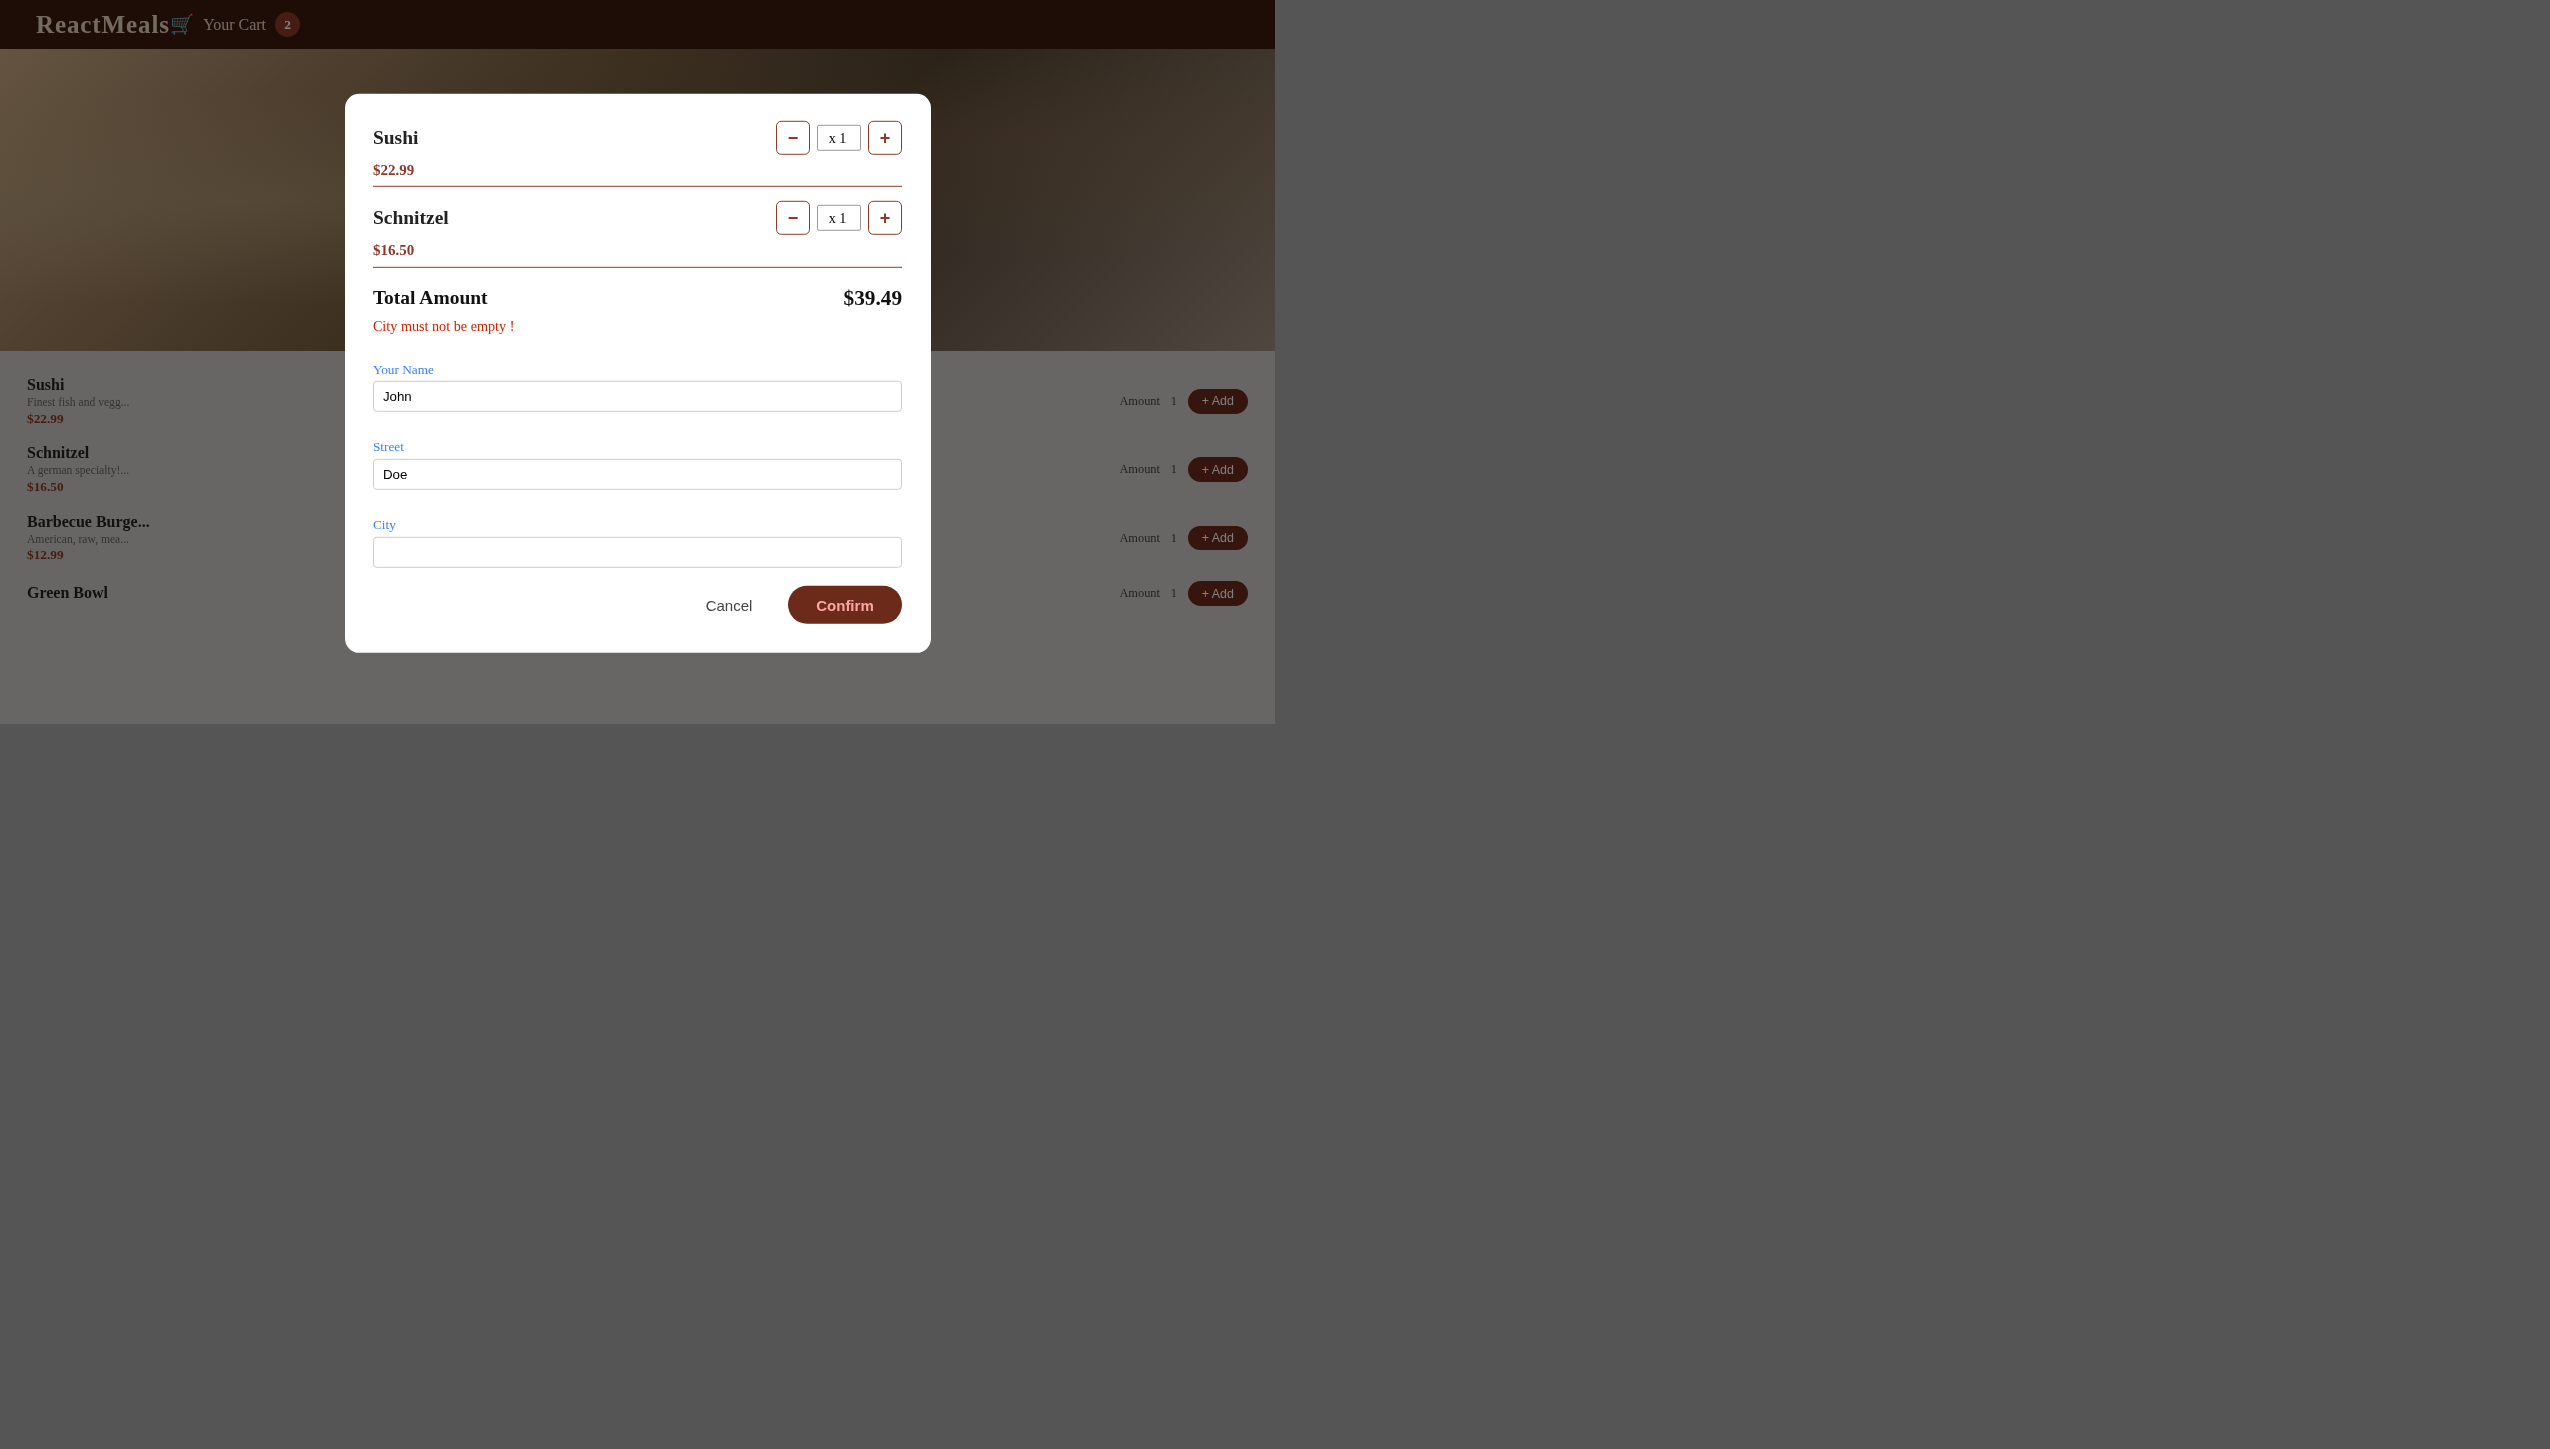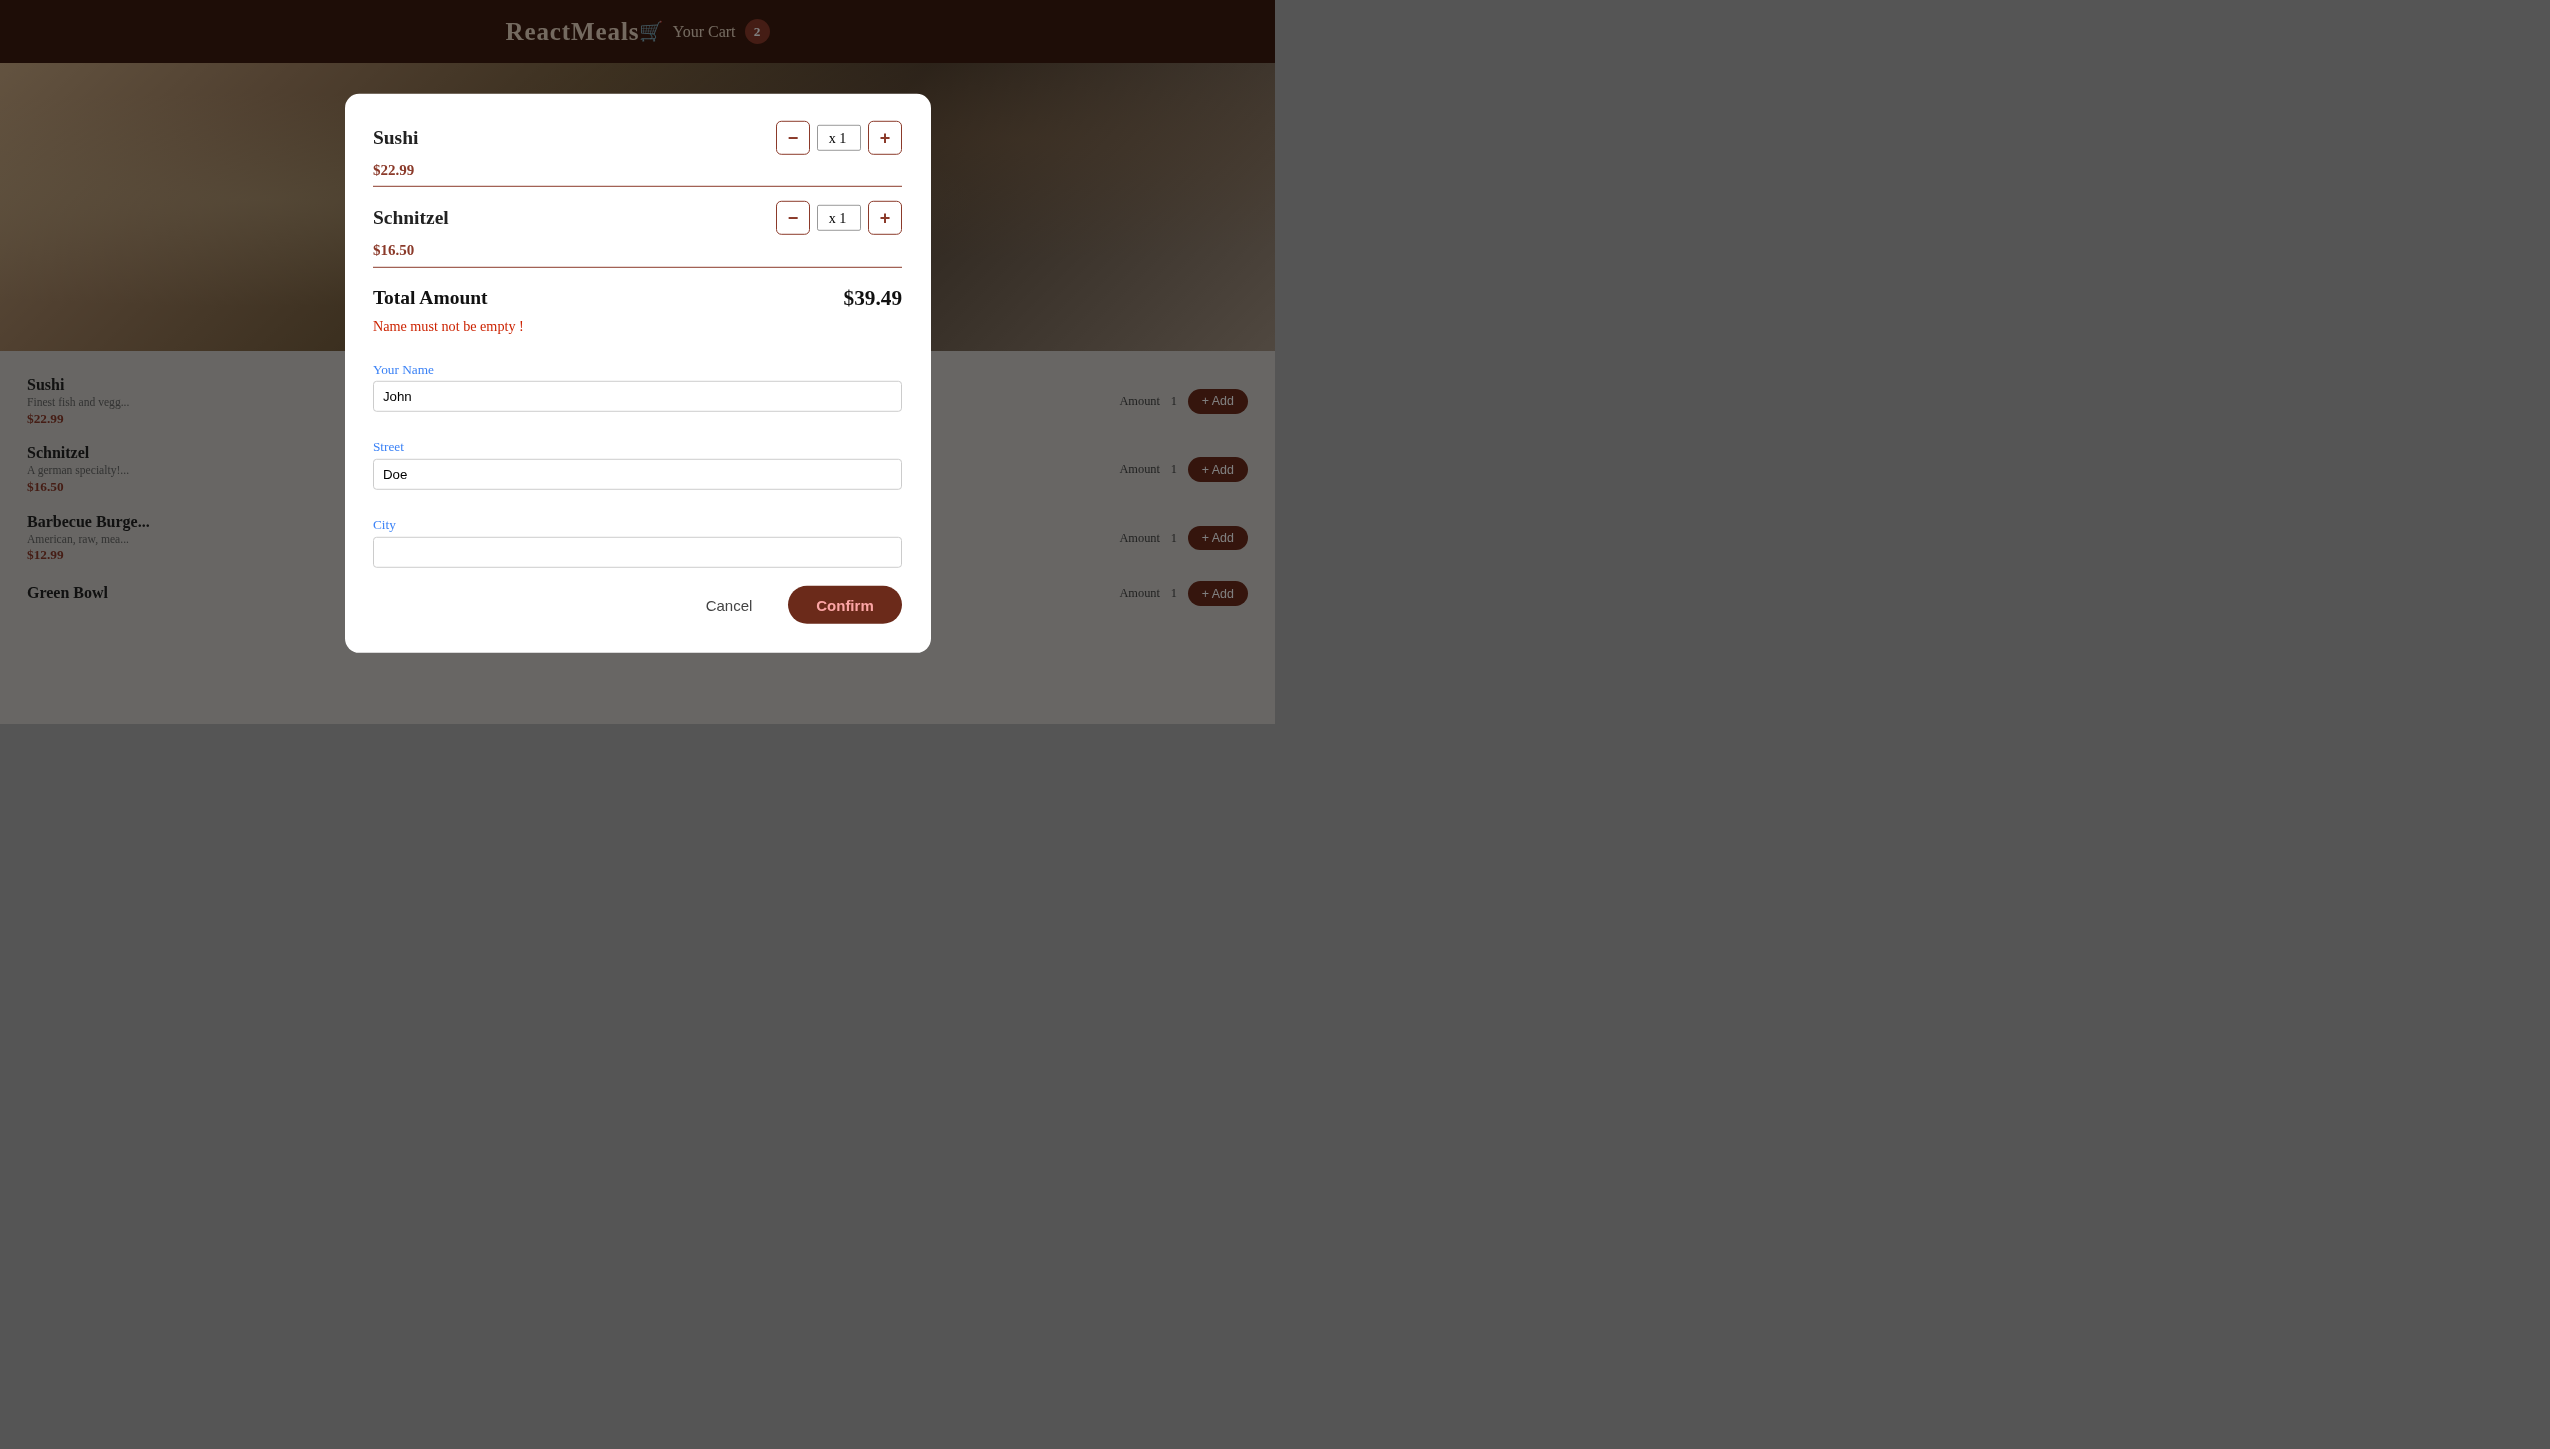--- a/index.html
+++ b/index.html
@@ -13,24 +13,24 @@
       background: #555;
       width: 1275px;
       height: 724px;
       overflow: hidden;
       position: relative;
     }
 
     
     .header {
       background: #3d1a0e;
-      height: 63px;
-      display: flex;
-      align-items: center;
-      justify-content: center;
+      height: 49px;
+      display: flex;
+      align-items: center;
+      justify-content: flex-start;
       padding: 0 36px;
       position: relative;
       z-index: 10;
     }
 
     .header-logo {
       color: #e8d5c0;
       font-size: 25px;
       font-weight: bold;
       letter-spacing: 0.9px;
@@ -434,21 +434,21 @@
       <span class="cart-item-price">$16.50</span>
     </div>
     <hr class="cart-divider">
   </div>
 
   <div class="total-row">
     <span class="total-label">Total Amount</span>
     <span class="total-amount">$39.49</span>
   </div>
 
-  <div class="error-msg">Name must not be empty !</div>
+  <div class="error-msg">City must not be empty !</div>
 
   <div class="form-group">
     <label class="form-label">Your Name</label>
     <input class="form-input" type="text" value="John" style="">
   </div>
 
   <div class="form-group">
     <label class="form-label">Street</label>
     <input class="form-input" type="text" value="Doe" style="">
   </div>

